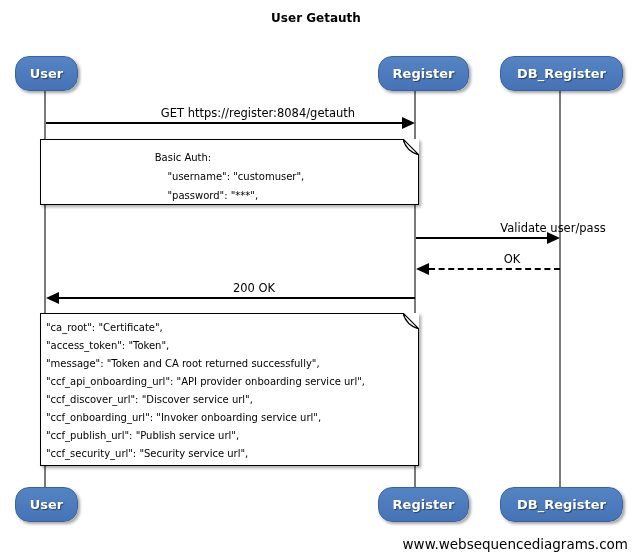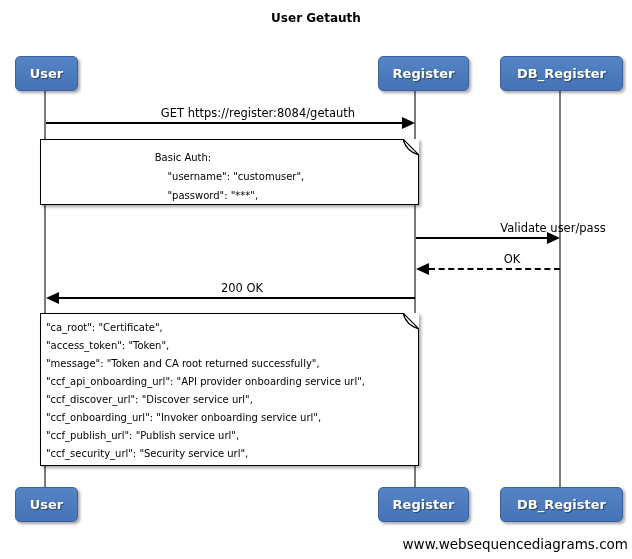--- a/index.html
+++ b/index.html
@@ -5,34 +5,34 @@
   html,body{margin:0;padding:0;background:#fff;}
   .canvas{
     position:relative;width:632px;height:559px;background:#ffffff;overflow:hidden;
     font-family:"DejaVu Sans","Liberation Sans",sans-serif;color:#000;
   }
   .title{position:absolute;left:0;top:11px;width:632px;text-align:center;
          font-size:12px;font-weight:bold;z-index:5;}
   .lifeline{position:absolute;top:90px;height:398px;width:2px;background:#7a7a7a;z-index:1;}
   .ll-user{left:44px;} .ll-register{left:414px;} .ll-db{left:559px;}
   .actor{
-    position:absolute;height:33px;border-radius:5px;z-index:4;
+    position:absolute;height:33px;border-radius:14px;z-index:4;
     background:linear-gradient(180deg,#5584c4 0%,#4573b6 100%);
     border:1px solid #3a62a0;box-shadow:2px 2px 3px rgba(0,0,0,0.35);
     color:#fff;font-weight:bold;font-size:13px;
     display:flex;align-items:center;justify-content:center;
     text-shadow:1px 1px 1px rgba(0,0,0,0.45);
   }
   .row-top{top:56px;} .row-bottom{top:487px;}
   .a-user{left:15px;width:61px;} .a-register{left:371px;width:89px;margin-left:7px;} .a-db{left:500px;width:121px;}
   .msg-label{position:absolute;text-align:center;font-size:11.5px;z-index:2;white-space:nowrap;margin-left:28px;}
   .m1-label{left:46px;width:368px;top:106px;}
   .m2-label{left:416px;width:144px;top:221px;padding-left:37px;}
   .m3-label{left:416px;width:136px;top:252px;}
-  .m4-label{left:30px;width:368px;top:281px;}
+  .m4-label{left:42px;width:368px;top:281px;}
   .msg-line{position:absolute;height:0;border-top:2px solid #000;z-index:2;}
   .m1-line{left:46px;width:356px;top:122px;}
   .m2-line{left:416px;width:131px;top:237px;}
   .m3-line{left:429px;width:131px;top:268px;border-top:2px dashed #000;}
   .m4-line{left:59px;width:356px;top:297px;}
   .ah{position:absolute;width:0;height:0;z-index:2;
       border-top:6px solid transparent;border-bottom:6px solid transparent;}
   .ah-r{border-left:13px solid #000;}
   .ah-l{border-right:13px solid #000;}
   .m1-ah{left:402px;top:117px;}

